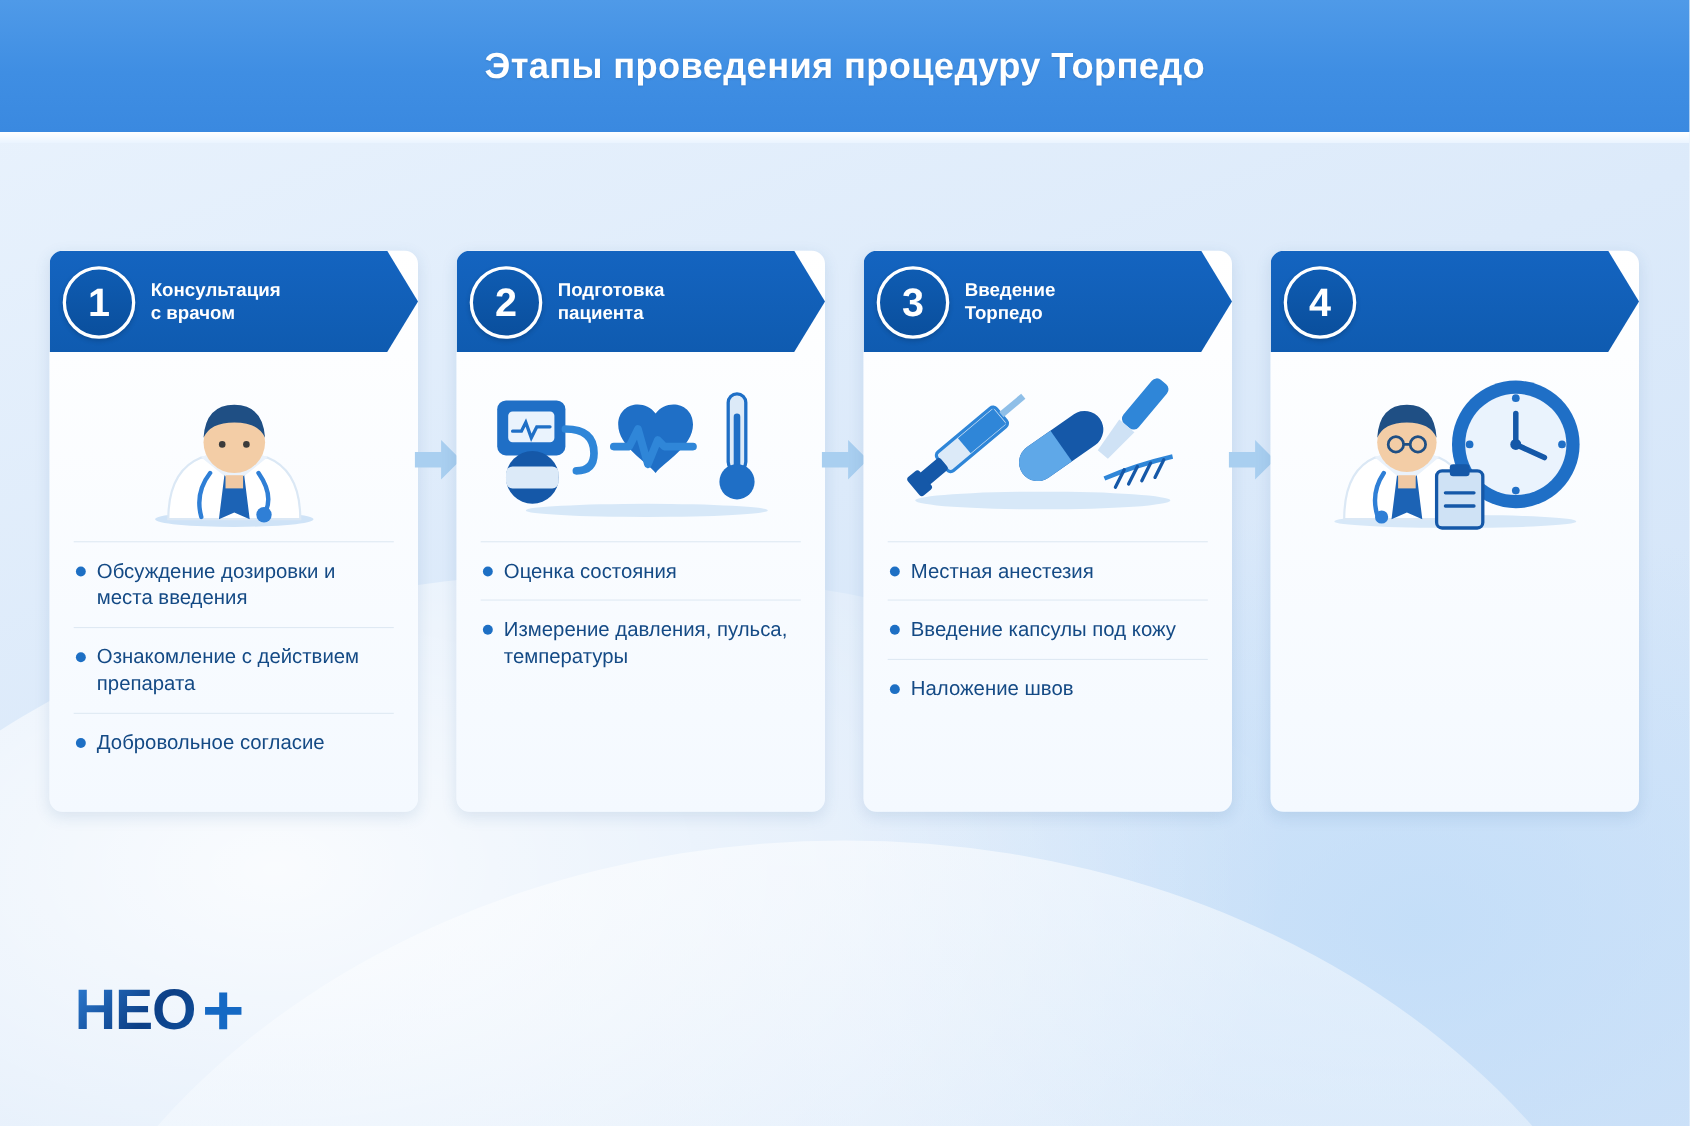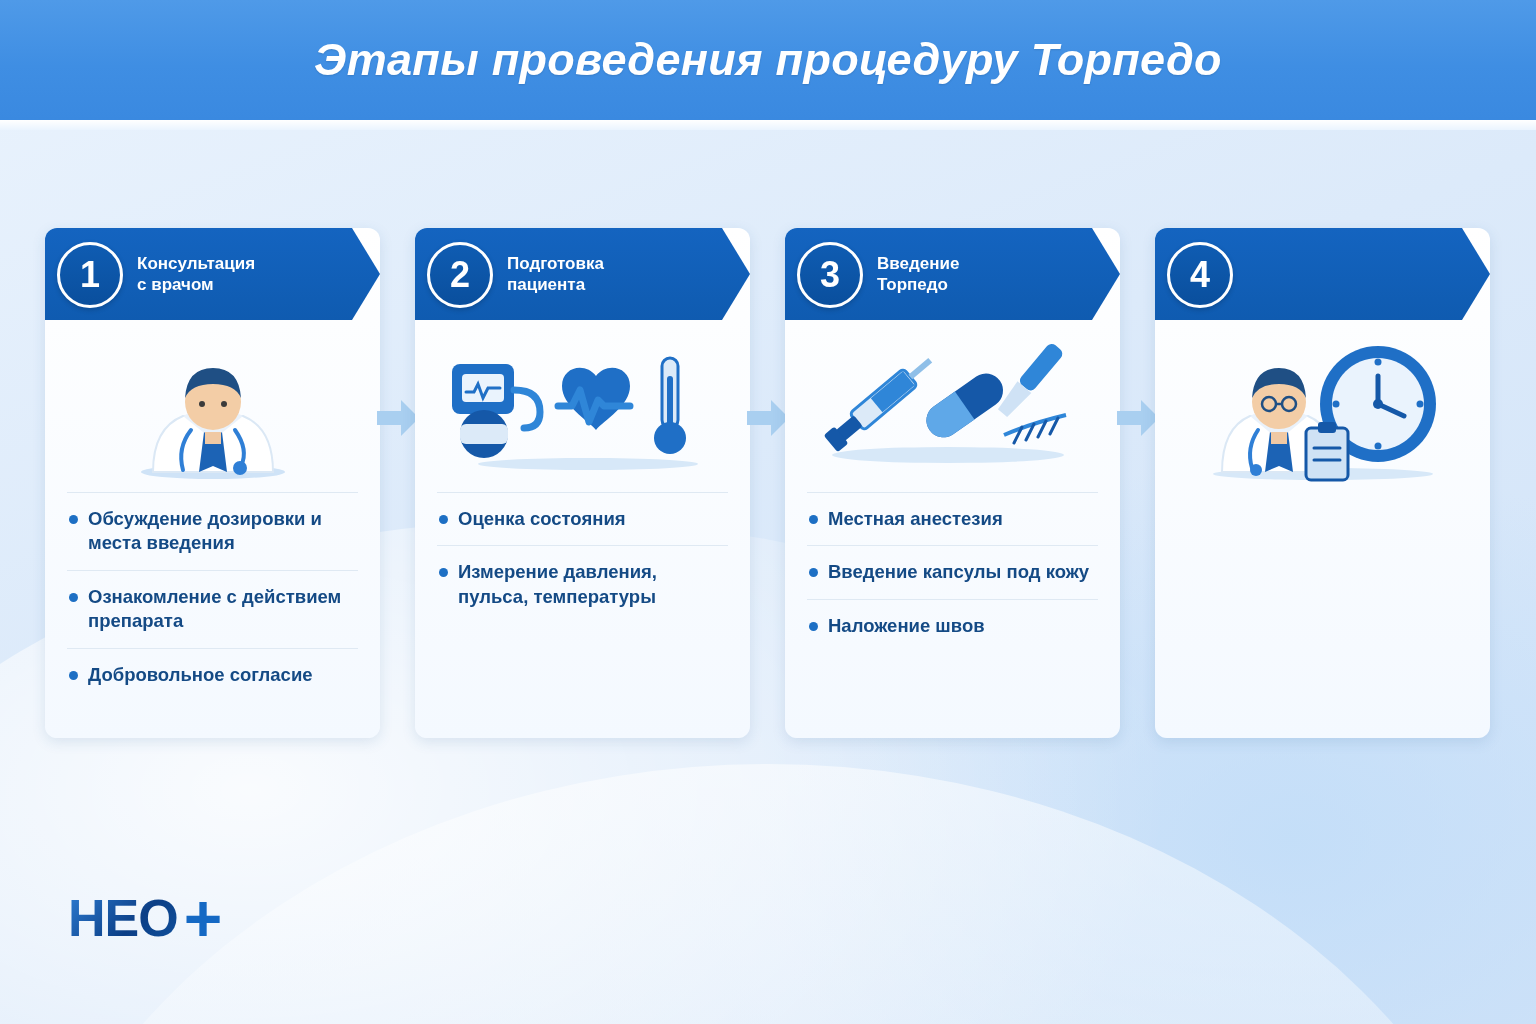--- a/index.html
+++ b/index.html
@@ -43,25 +43,24 @@
     background: linear-gradient(180deg, #4f9ae8 0%, #3f8ee3 55%, #3a89e0 100%);
     display: flex; align-items: center; justify-content: center;
   }
   .header-underline {
     position: absolute; left: 0; top: 120px;
     width: 1536px; height: 10px;
     background: linear-gradient(180deg, #ffffff 0%, #eaf4ff 100%);
   }
   .header-title {
     color: #ffffff;
-    font-size: 45px;
+    font-size: 33px;
     font-weight: bold;
     letter-spacing: 0.3px;
     text-shadow: 0 1px 2px rgba(0,0,0,0.12);
-    font-style: italic;
   }
 
   
   .steps {
     position: absolute;
     left: 45px; top: 228px;
     width: 1446px; height: 512px;
     display: flex;
     align-items: flex-start;
   }
@@ -123,21 +122,20 @@
     height: 168px;
     display: flex;
     align-items: center;
     justify-content: center;
     padding-top: 6px;
   }
 
   .bullets {
     padding: 4px 22px 20px 22px;
     flex: 1;
-    font-weight: bold;
   }
   .bullet {
     display: flex;
     align-items: flex-start;
     gap: 10px;
     padding: 14px 2px 14px 2px;
     border-top: 1px solid #dfe9f3;
     font-size: 18.5px;
     color: #144a85;
     line-height: 1.32;

